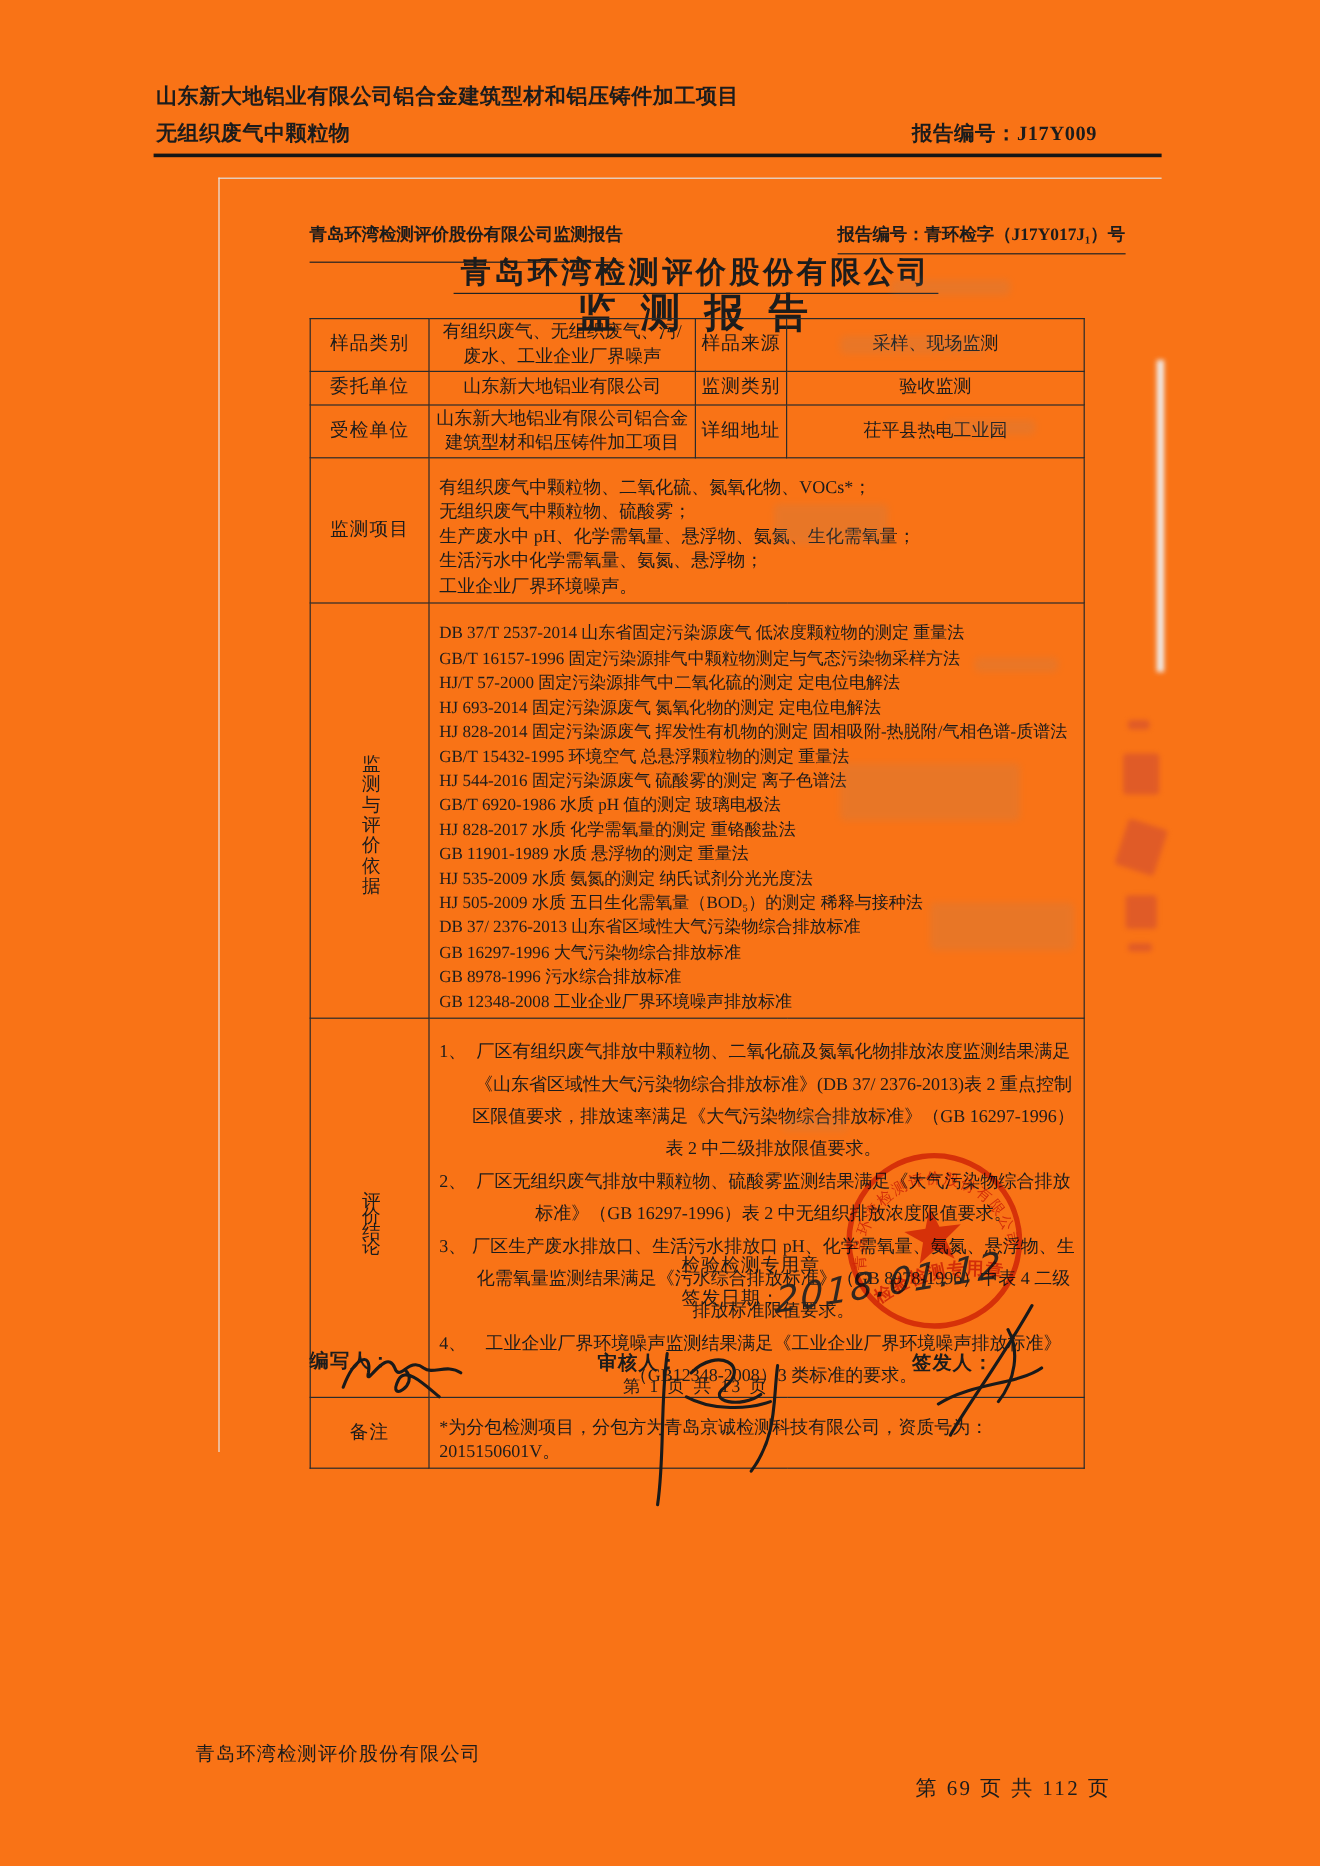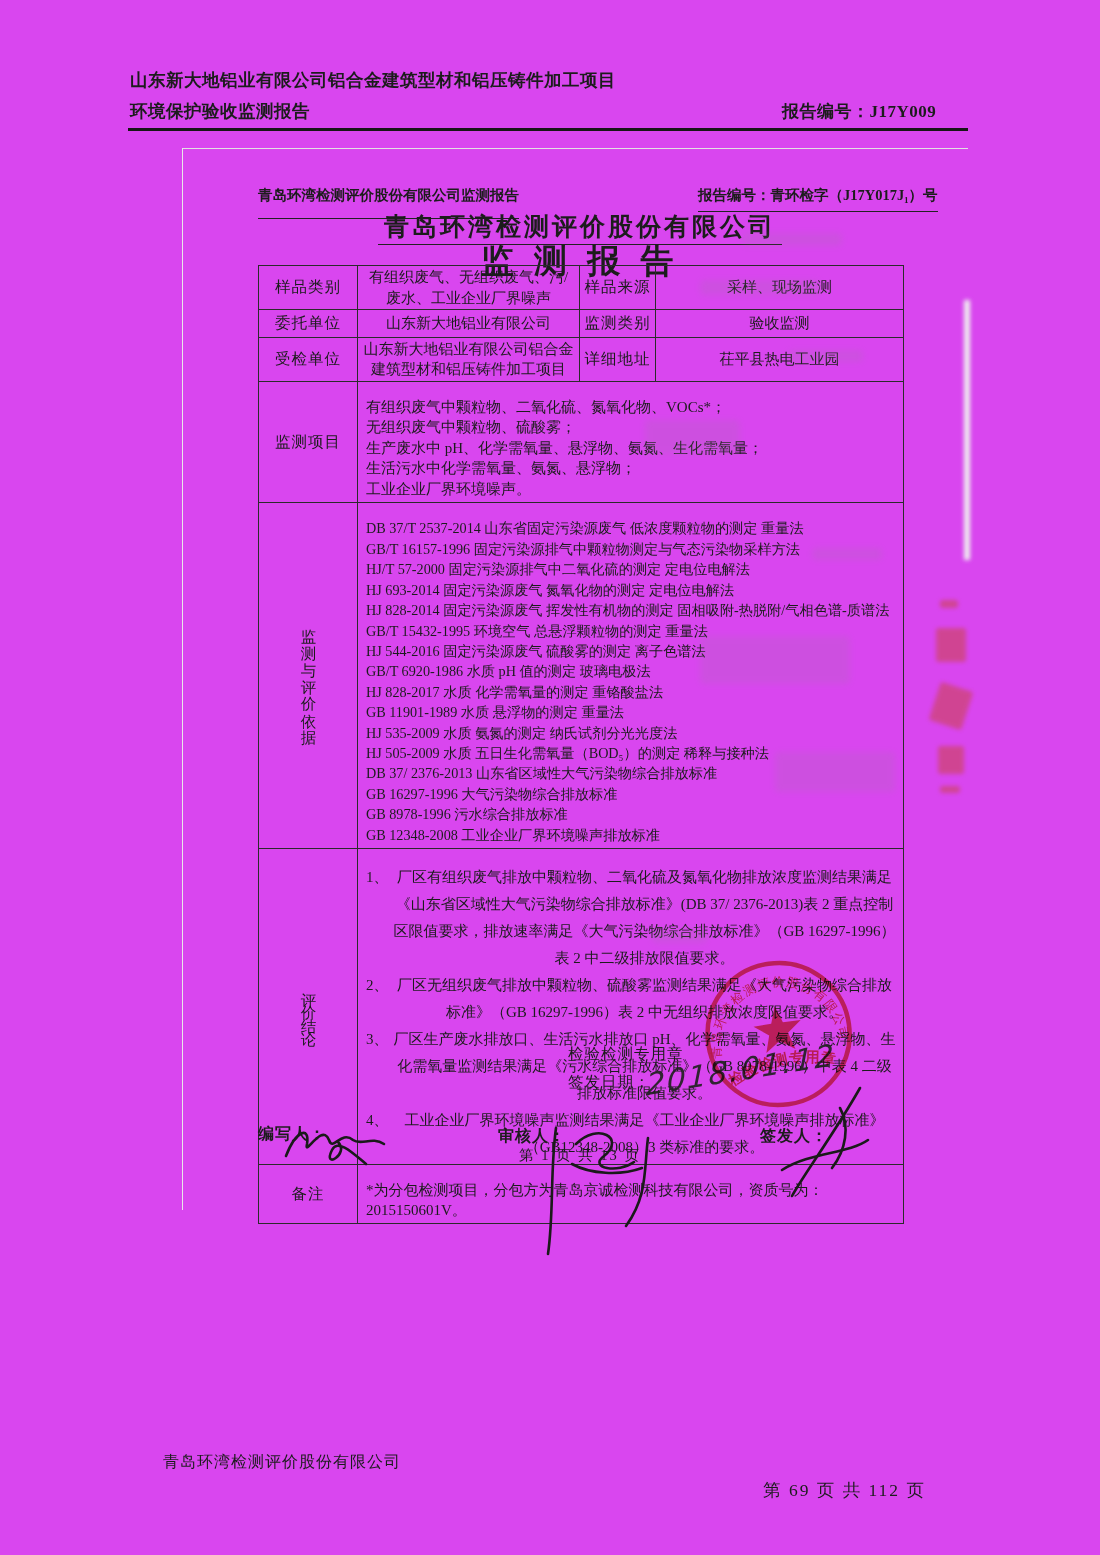--- a/index.html
+++ b/index.html
@@ -1,24 +1,24 @@
 <!DOCTYPE html>
 <html><head>
 <meta charset="utf-8">
 <style>
   html,body{margin:0;padding:0;background:#ffffff;}
   .page{
-    position:relative;width:1100px;height:1555px;background:#d946ef;
+    position:relative;width:1100px;height:1555px;background:#f97316;
     font-family:"Liberation Serif","DejaVu Serif",serif;color:#1c1c1c;overflow:hidden;
   }
   .abs{position:absolute;}
   
   .hdr1{left:130px;top:68px;font-size:17.5px;font-weight:bold;letter-spacing:.5px;}
   .hdr2{left:130px;top:99px;font-size:17.5px;font-weight:bold;letter-spacing:.5px;}
-  .hdr-no{left:782px;top:100px;font-size:17px;font-weight:bold;letter-spacing:.5px;}
+  .hdr-no{left:760px;top:100px;font-size:17px;font-weight:bold;letter-spacing:.5px;}
   .rule{left:128px;top:128px;width:840px;height:2.5px;background:#161616;}
   
   .edge-h{left:182px;top:148px;width:786px;height:1px;background:#e2e2e2;}
   .edge-v{left:182px;top:148px;width:1px;height:1062px;background:#e8e8e8;}
   .edge-streak{left:964px;top:300px;width:6px;height:260px;background:#efefef;filter:blur(2px);}
   
   .doc-left{left:258px;top:186px;font-size:14.5px;font-weight:bold;border-bottom:1.5px solid #222;padding-bottom:13px;}
   .doc-right{left:698px;top:186px;font-size:14.5px;font-weight:bold;border-bottom:1.5px solid #222;padding-bottom:6px;}
   .doc-company-wrap{left:258px;top:210px;width:644px;text-align:center;}
   .doc-company{display:inline-block;font-size:25px;font-weight:600;letter-spacing:3px;border-bottom:1.8px solid #222;padding:0 6px 1px 6px;}
@@ -62,21 +62,21 @@
   .ghost{position:absolute;background:#8a8a8a;opacity:.14;filter:blur(3px);border-radius:4px;}
   
   .red-blob{position:absolute;background:#c84438;filter:blur(2.2px);opacity:.5;border-radius:3px;}
 </style>
 </head>
 <body>
 
 <div class="page">
 
   <div class="abs hdr1">山东新大地铝业有限公司铝合金建筑型材和铝压铸件加工项目</div>
-  <div class="abs hdr2">环境保护验收监测报告</div>
+  <div class="abs hdr2">无组织废气中颗粒物</div>
   <div class="abs hdr-no">报告编号：J17Y009</div>
   <div class="abs rule"></div>
 
   <div class="abs edge-h"></div>
   <div class="abs edge-v"></div>
   <div class="abs edge-streak"></div>
 
   <div class="abs doc-left">青岛环湾检测评价股份有限公司监测报告</div>
   <div class="abs doc-right">报告编号：青环检字（J17Y017J₁）号</div>
   <div class="abs doc-company-wrap">

